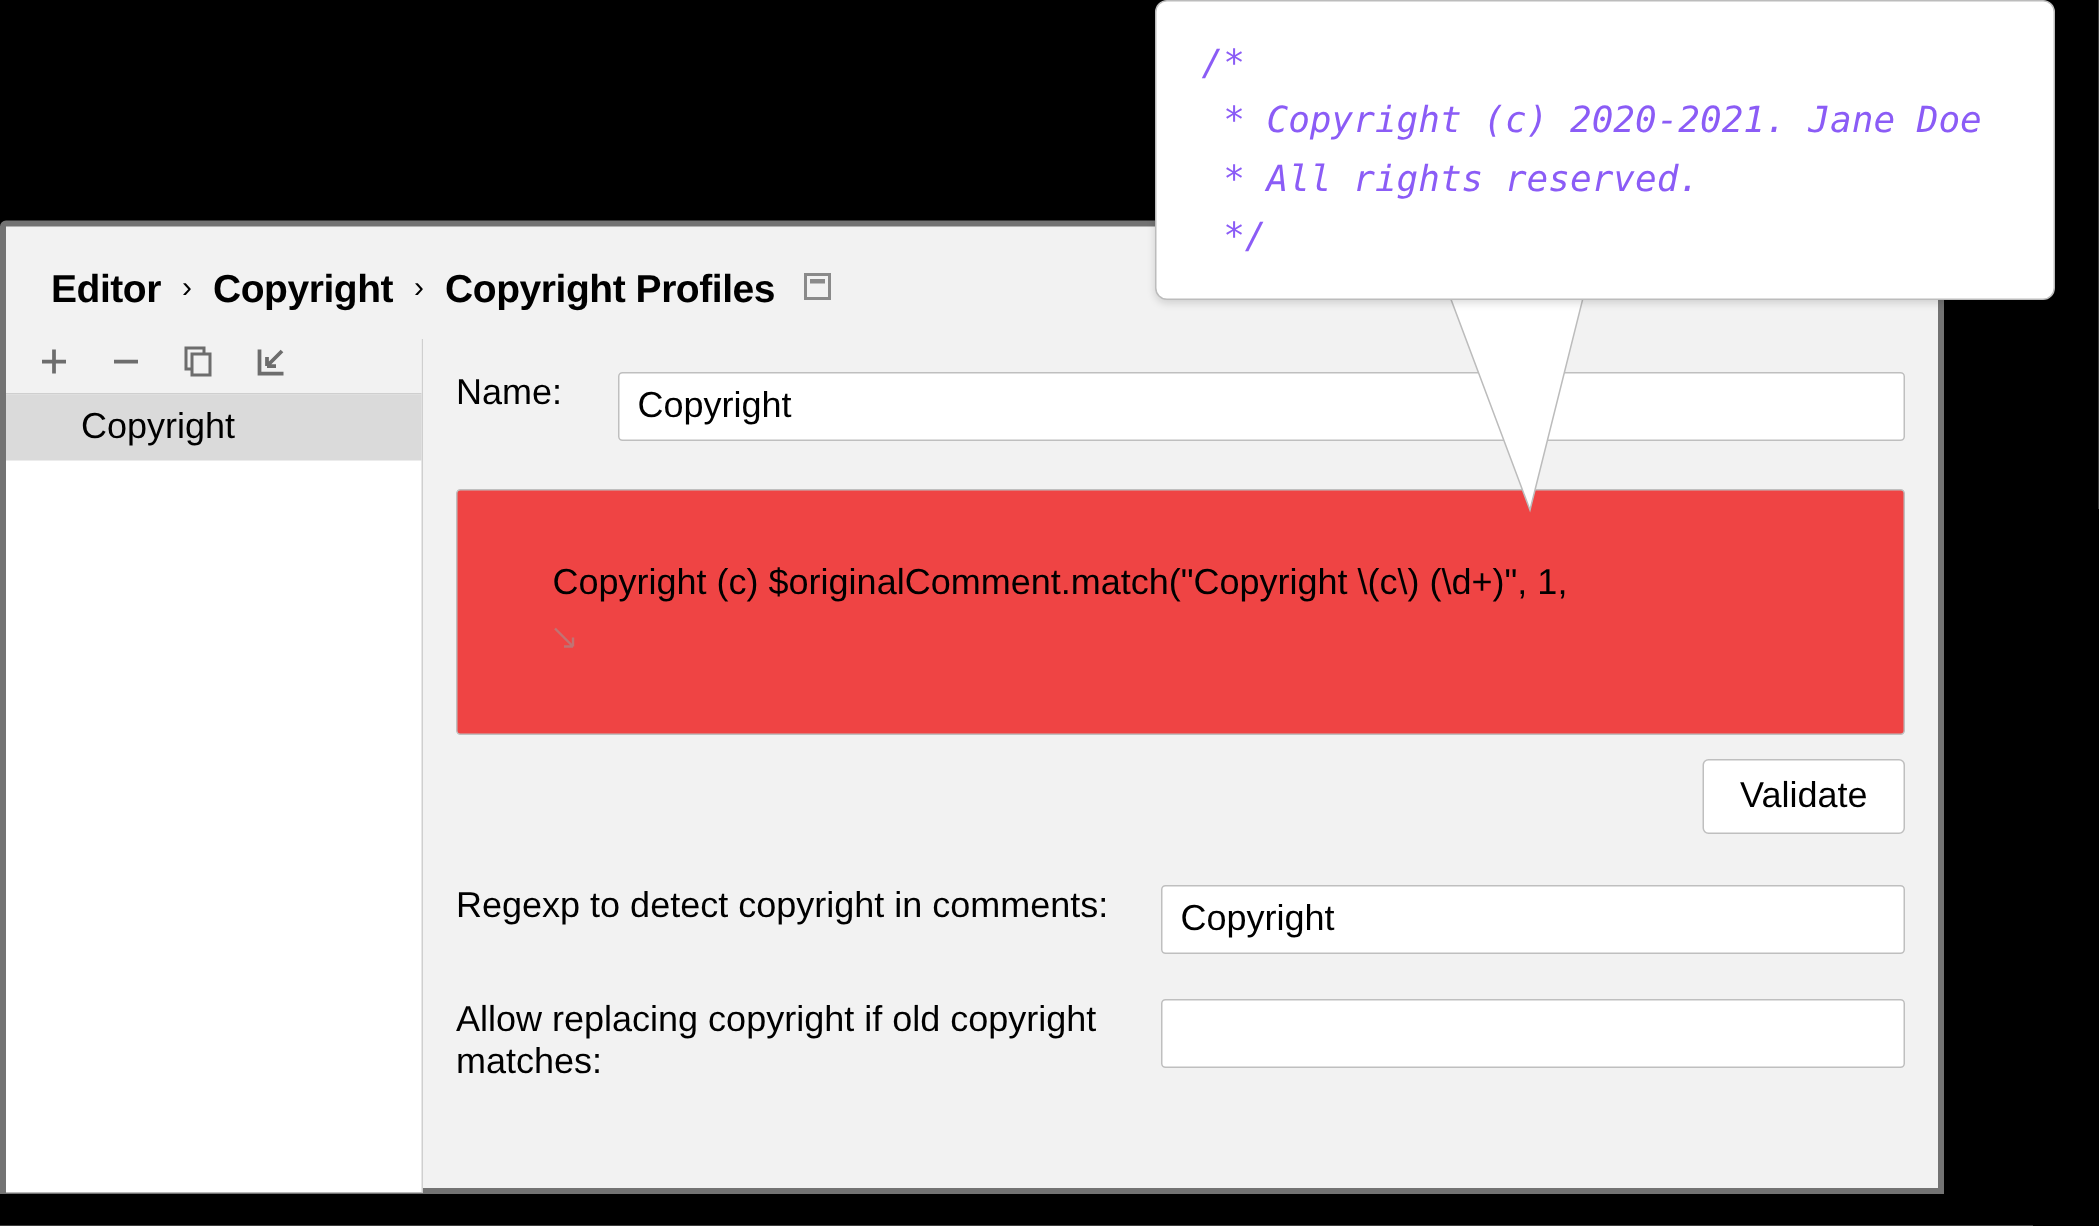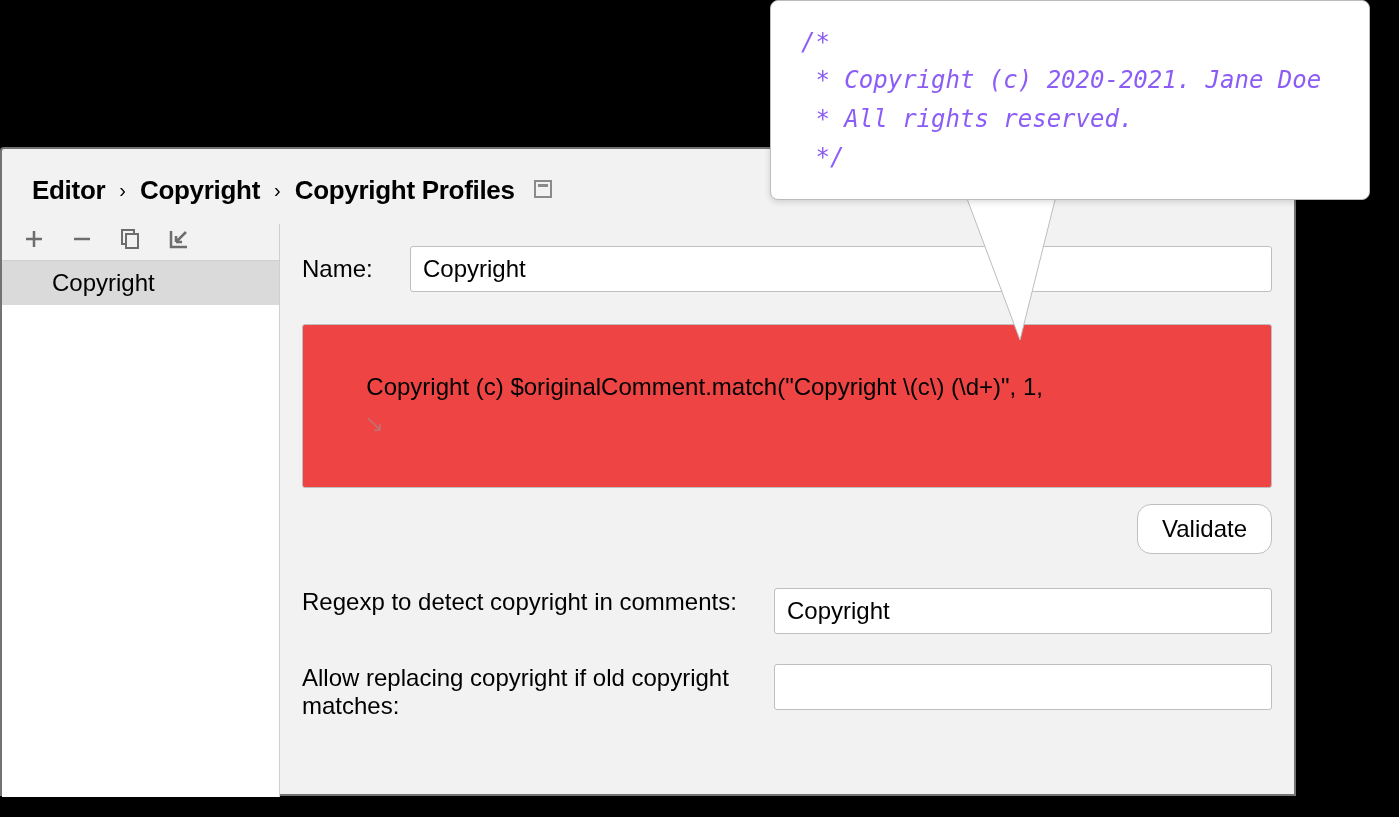--- a/index.html
+++ b/index.html
@@ -14,21 +14,21 @@
     overflow: hidden;
     position: relative;
   }
   .panel {
     position: absolute;
     left: 0;
     top: 147px;
     width: 1296px;
     height: 649px;
     background: #F2F2F2;
-    border: 2px solid #737373;
+    border: 4px solid #737373;
     border-radius: 4px 4px 0 0;
     box-sizing: border-box;
   }
   .breadcrumb {
     display: flex;
     align-items: center;
     gap: 10px;
     padding: 26px 0 18px 30px;
     font-size: 26px;
   }
@@ -77,21 +77,21 @@
     padding: 8px 0 8px 50px;
     background: #DADADA;
     font-size: 24px;
   }
   .main {
     flex: 1;
     padding: 22px 22px 0 22px;
   }
   .row {
     display: flex;
-    align-items: center;
+    align-items: flex-start;
     margin-bottom: 32px;
   }
   .label {
     font-size: 24px;
   }
   .name-row .label {
     width: 108px;
   }
   input.text {
     flex: 1;
@@ -133,21 +133,21 @@
     display: flex;
     justify-content: flex-end;
     margin-top: 16px;
     margin-bottom: 34px;
   }
   .btn {
     padding: 10px 24px;
     font-size: 24px;
     background: #fff;
     border: 1px solid #bfbfbf;
-    border-radius: 14px;
+    border-radius: 4px;
     cursor: pointer;
     font-family: inherit;
   }
   .regex-row, .allow-row {
     display: flex;
     align-items: flex-start;
     margin-bottom: 30px;
   }
   .regex-row .label, .allow-row .label {
     flex: 1;

